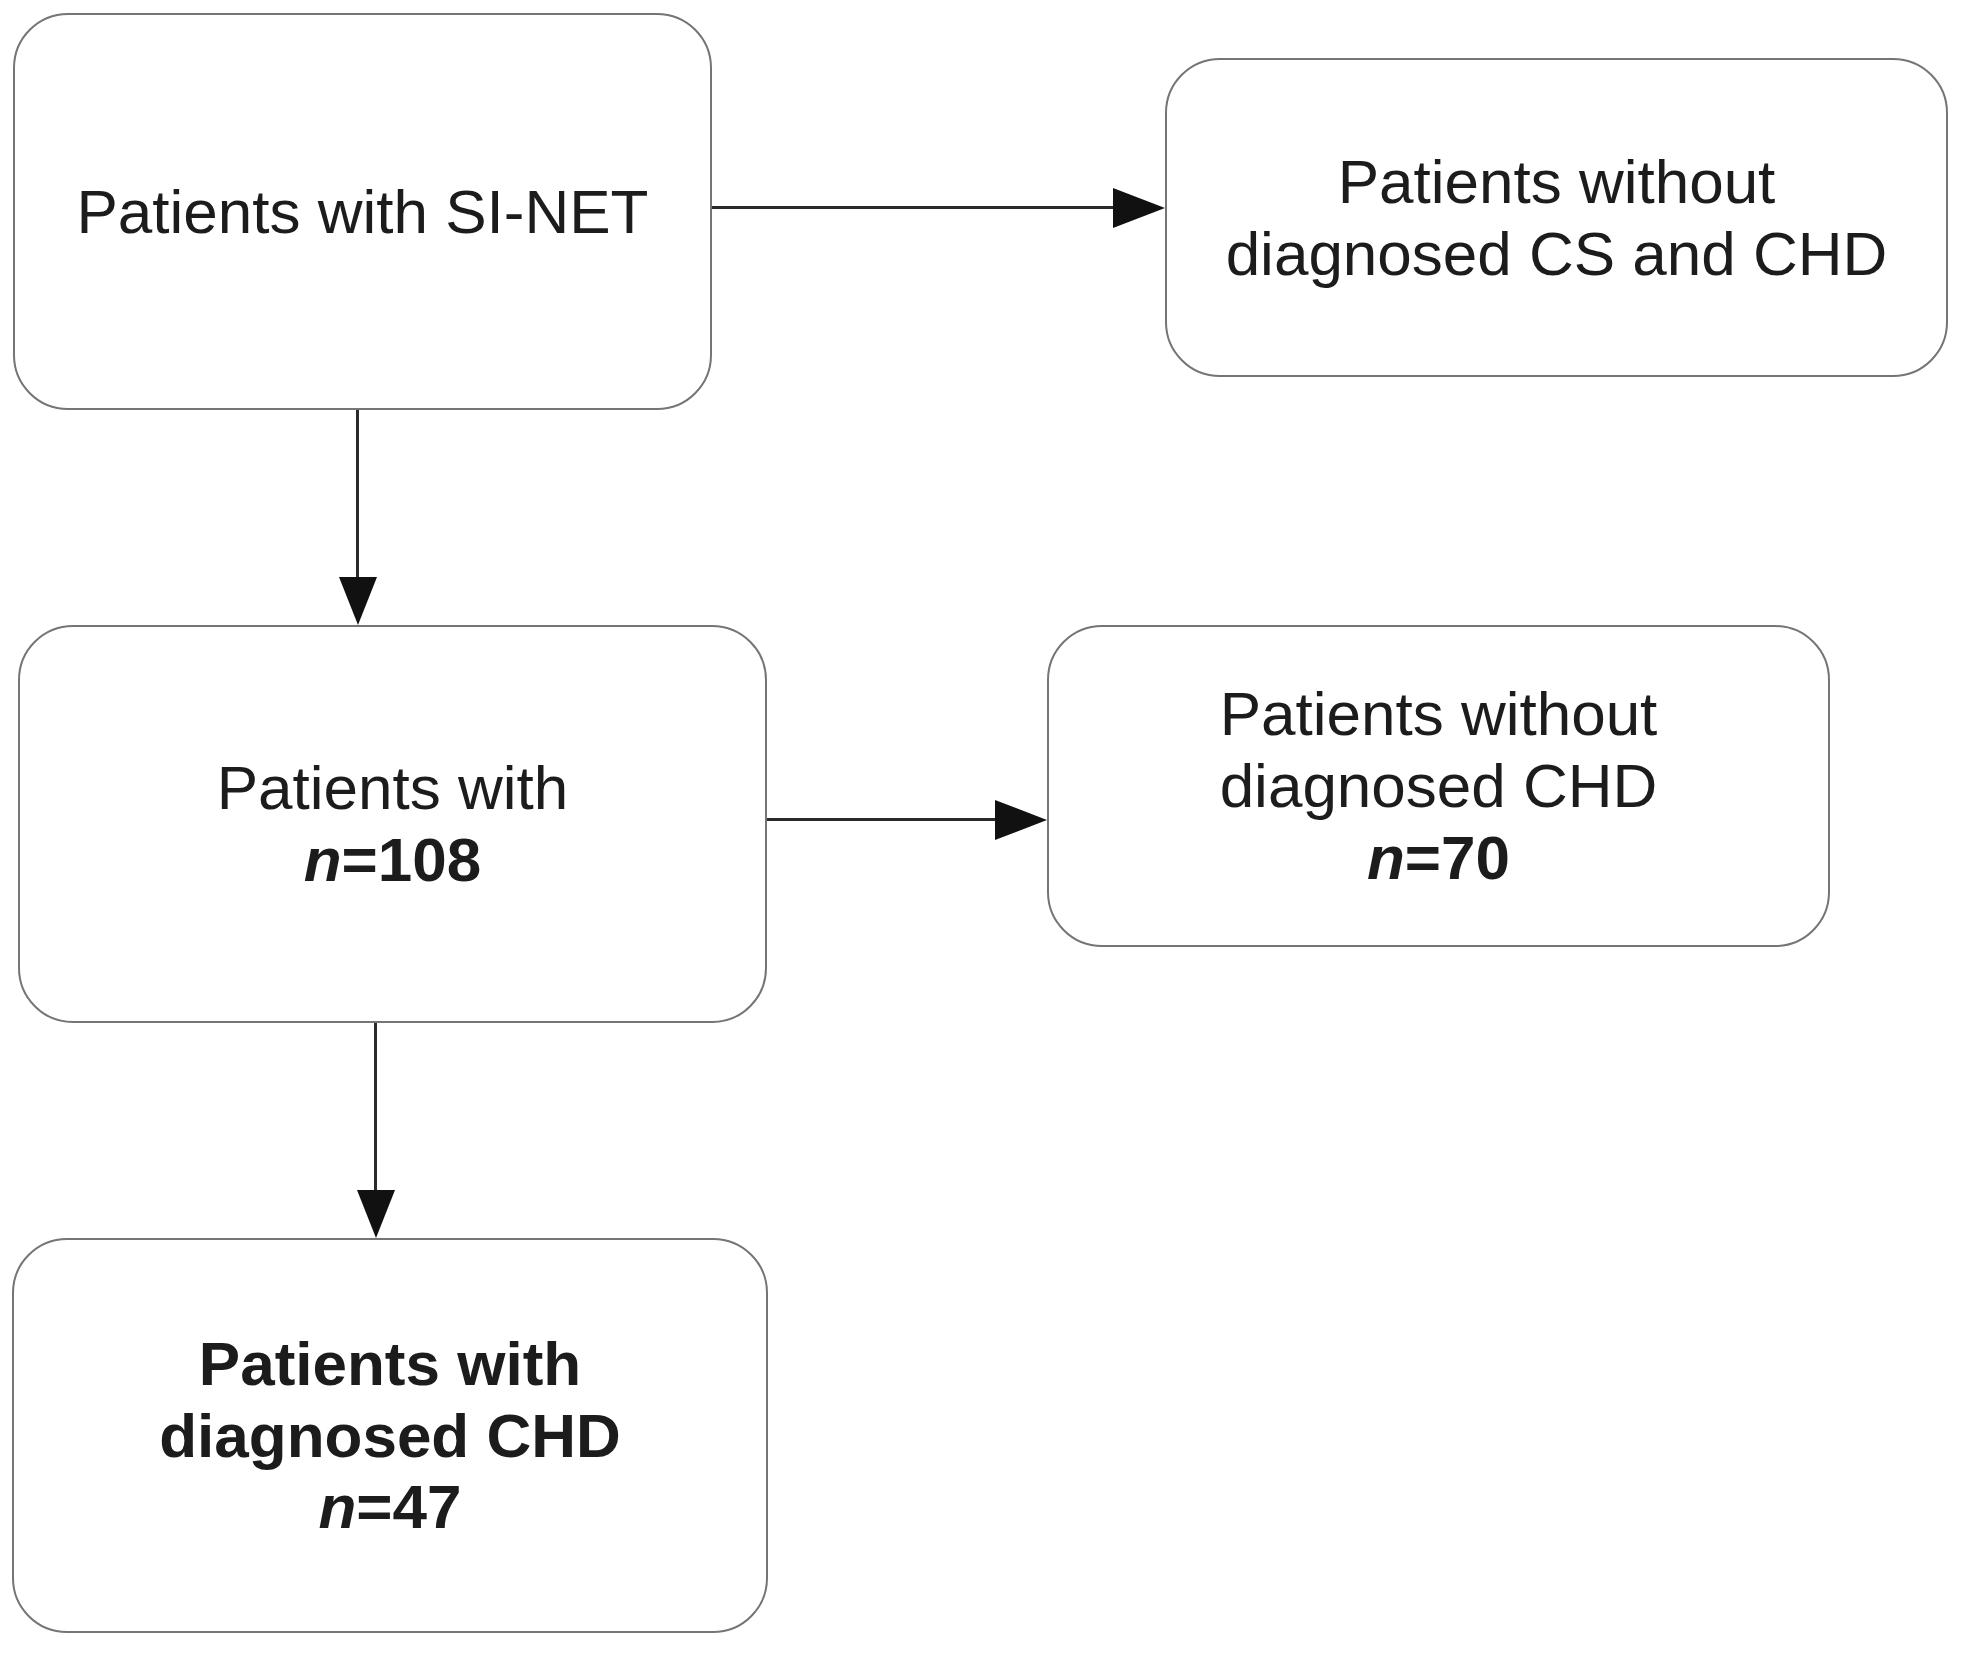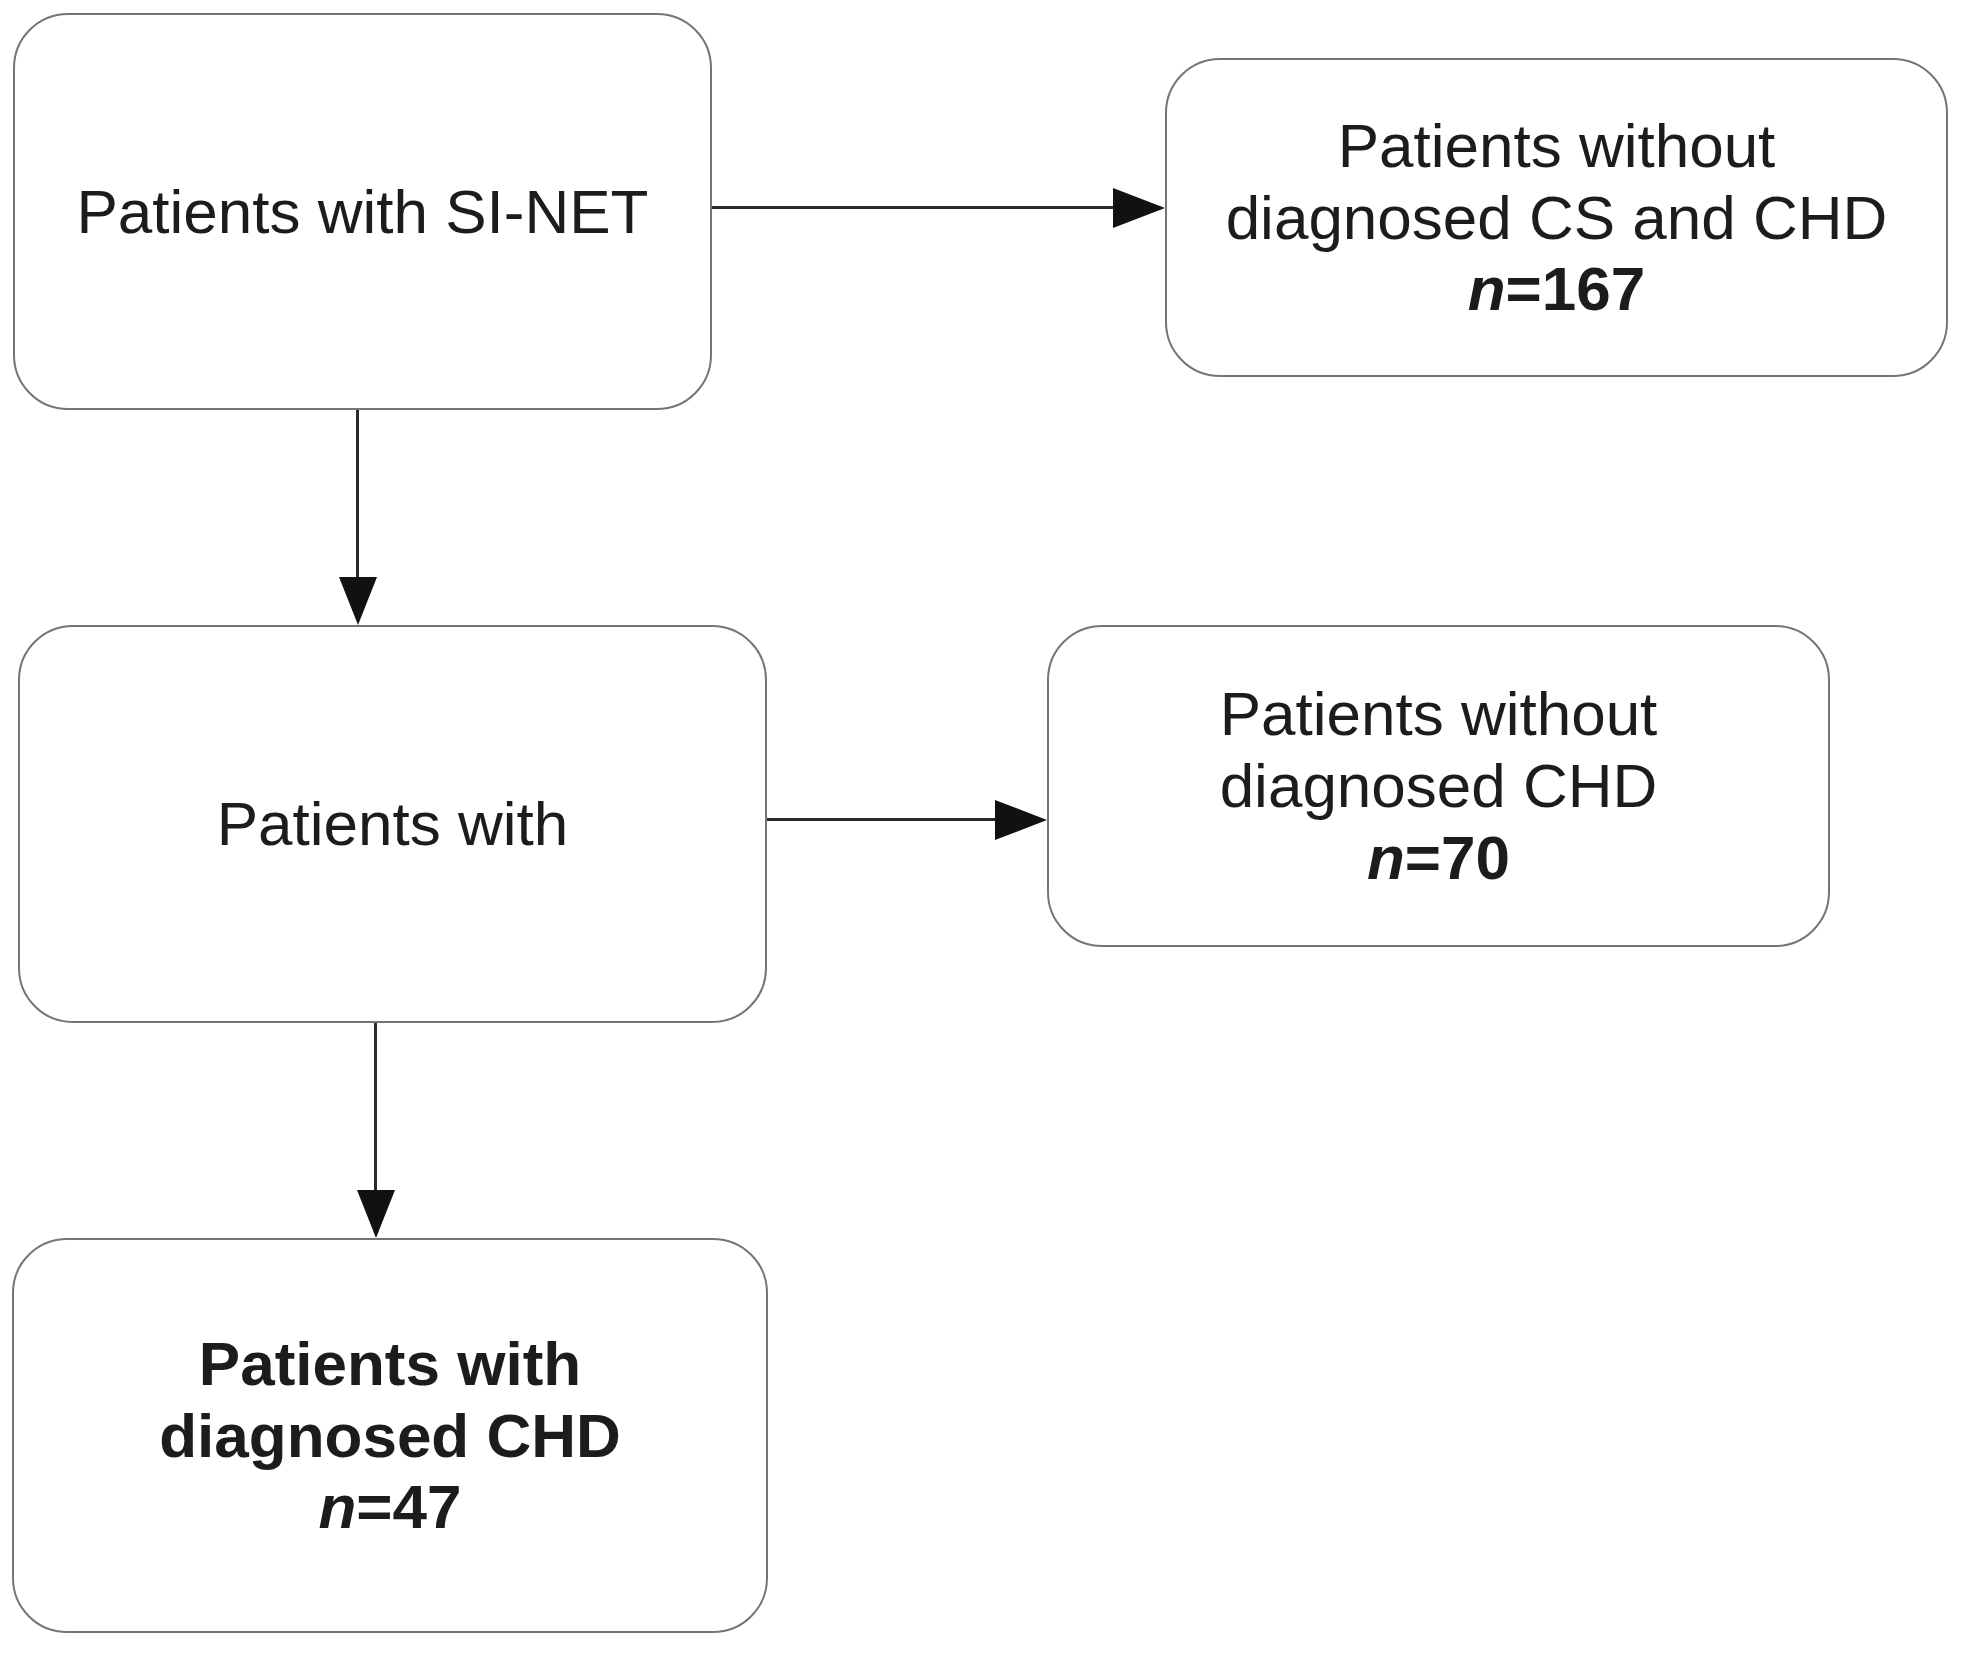--- a/index.html
+++ b/index.html
@@ -90,27 +90,27 @@
   <div class="node" id="node-si-net">
     <div class="box-text">
       <div class="line">Patients with SI-NET</div>
     </div>
   </div>
 
   <div class="node" id="node-no-cs-chd">
     <div class="box-text">
       <div class="line">Patients without</div>
       <div class="line">diagnosed CS and CHD</div>
-      <div class="nrow"><span class="nit">n</span><span>=167</span></div>
     </div>
   </div>
 
   <div class="node" id="node-cs">
     <div class="box-text">
       <div class="line">Patients with</div>
+      <div class="nrow"><span class="nit">n</span><span>=108</span></div>
     </div>
   </div>
 
   <div class="node" id="node-no-chd">
     <div class="box-text">
       <div class="line">Patients without</div>
       <div class="line">diagnosed CHD</div>
       <div class="nrow"><span class="nit">n</span><span>=70</span></div>
     </div>
   </div>

